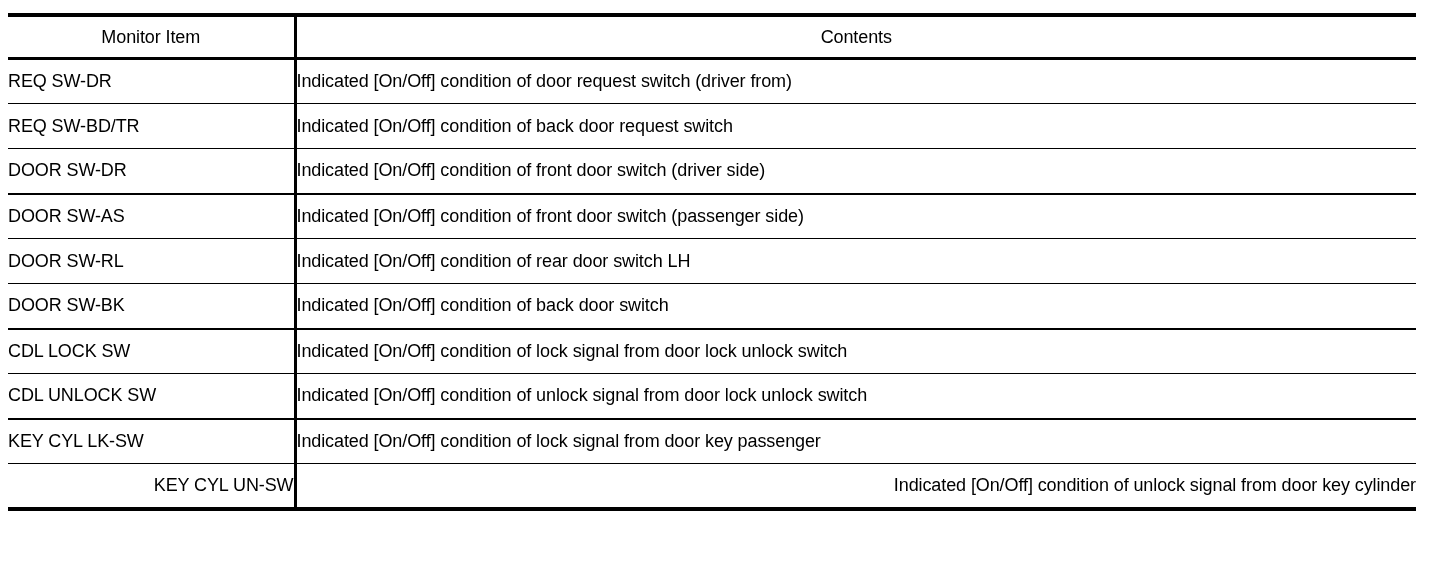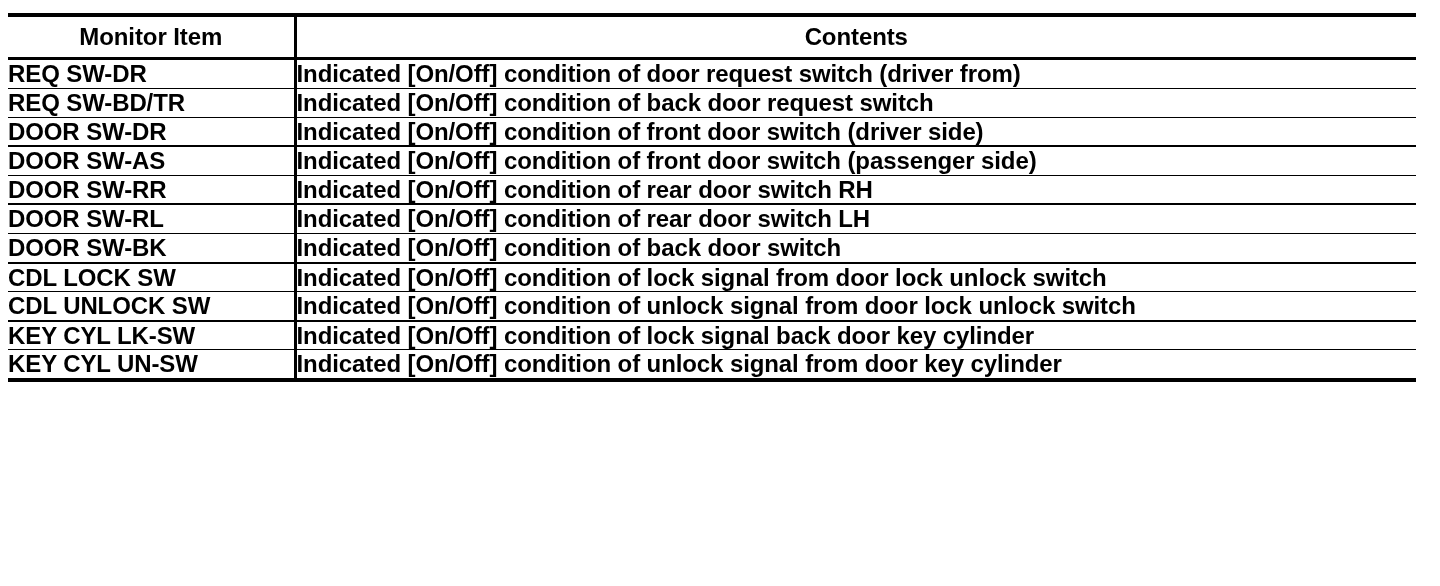--- a/index.html
+++ b/index.html
@@ -39,48 +39,49 @@
   }
 
   table.monitor-table col.col-item { width: 287px; }
   table.monitor-table col.col-contents { width: 1121px; }
 
   table.monitor-table th,
   table.monitor-table td {
     padding: 0;
     margin: 0;
     vertical-align: middle;
-    font-weight: bold;
-    font-size: 24px;
+    font-weight: normal;
+    font-size: 18px;
     line-height: 1.15;
     letter-spacing: -0.1px;
   }
 
   
   tr.header-row th {
     height: 40px;
     border-bottom: 3px solid #000000;
     text-align: center;
   }
   tr.header-row th.th-item {
     border-right: 3px solid #000000;
   }
 
   
   tbody tr {
-    height: 29px;
+    height: 45px;
   }
   tbody tr td {
     border-bottom: 1.6px solid #000000;
   }
   tbody tr.thick-rule td {
     border-bottom: 2.6px solid #000000;
   }
   tbody tr:last-child td {
     border-bottom: none;
+    text-align: right;
   }
 
   td.cell-item {
     border-right: 3px solid #000000;
     padding-left: 17px;
     text-align: left;
     white-space: nowrap;
   }
   td.cell-contents {
     padding-left: 17px;
@@ -122,43 +123,39 @@
           <td class="cell-contents">Indicated [On/Off] condition of back door request switch</td>
         </tr>
         <tr class="thick-rule">
           <td class="cell-item">DOOR SW-DR</td>
           <td class="cell-contents">Indicated [On/Off] condition of front door switch (driver side)</td>
         </tr>
         <tr>
           <td class="cell-item">DOOR SW-AS</td>
           <td class="cell-contents">Indicated [On/Off] condition of front door switch (passenger side)</td>
         </tr>
-        <tr class="thick-rule">
-          <td class="cell-item">DOOR SW-RR</td>
-          <td class="cell-contents">Indicated [On/Off] condition of rear door switch RH</td>
-        </tr>
         <tr>
           <td class="cell-item">DOOR SW-RL</td>
           <td class="cell-contents">Indicated [On/Off] condition of rear door switch LH</td>
         </tr>
         <tr class="thick-rule">
           <td class="cell-item">DOOR SW-BK</td>
           <td class="cell-contents">Indicated [On/Off] condition of back door switch</td>
         </tr>
         <tr>
           <td class="cell-item">CDL LOCK SW</td>
           <td class="cell-contents">Indicated [On/Off] condition of lock signal from door lock unlock switch</td>
         </tr>
         <tr class="thick-rule">
           <td class="cell-item">CDL UNLOCK SW</td>
           <td class="cell-contents">Indicated [On/Off] condition of unlock signal from door lock unlock switch</td>
         </tr>
         <tr>
           <td class="cell-item">KEY CYL LK-SW</td>
-          <td class="cell-contents">Indicated [On/Off] condition of lock signal back door key cylinder</td>
+          <td class="cell-contents">Indicated [On/Off] condition of lock signal from door key passenger</td>
         </tr>
         <tr>
           <td class="cell-item">KEY CYL UN-SW</td>
           <td class="cell-contents">Indicated [On/Off] condition of unlock signal from door key cylinder</td>
         </tr>
       </tbody>
     </table>
   </div>
 </div>
 

